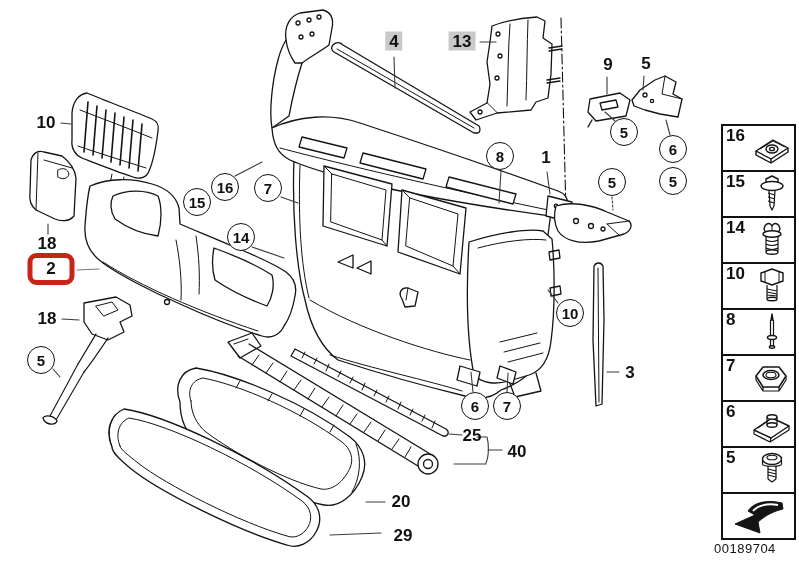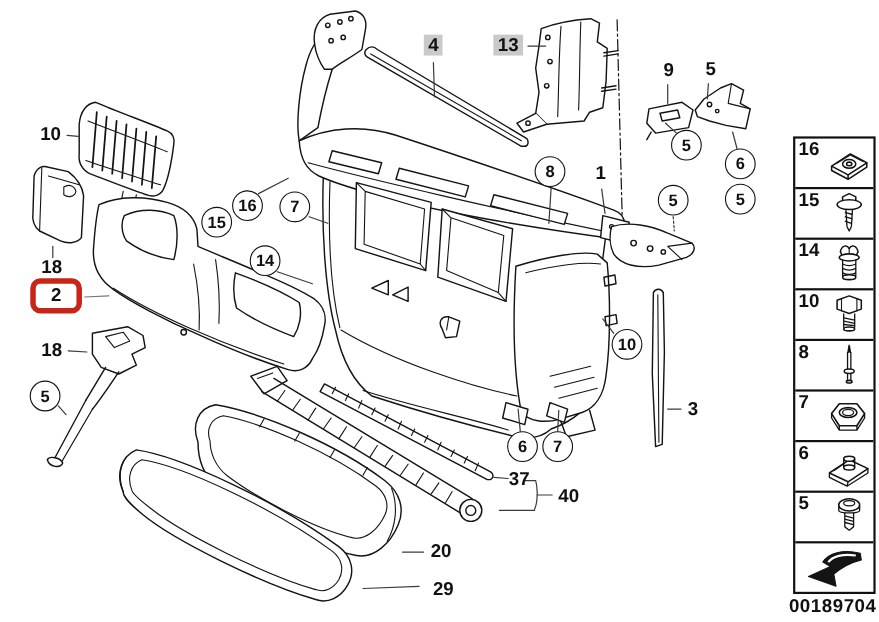--- a/index.html
+++ b/index.html
@@ -17,22 +17,22 @@
   .rb{position:absolute;width:47px;height:32px;border:5px solid #c92418;border-radius:9px;
       background:#fff;display:flex;align-items:center;justify-content:center;
       font-weight:bold;font-size:17px;transform:translate(-50%,-50%);z-index:3;box-sizing:border-box;}
   
   .legend{position:absolute;left:721px;top:124px;width:71px;border:2px solid #111;
           background:#fff;z-index:3;box-sizing:content-box;}
   .lrow{position:relative;height:44px;border-top:2px solid #111;}
   .lrow:first-child{border-top:none;}
   .lnum{position:absolute;left:3px;top:1px;font-weight:bold;font-size:17px;line-height:1;}
   .licon{position:absolute;right:0px;top:1px;}
-  .footer-num{position:absolute;left:714px;top:541px;width:86px;text-align:center;
-              font-weight:bold;font-size:17px;letter-spacing:.5px;z-index:3;}
+  .footer-num{position:absolute;left:714px;top:541px;width:86px;
+              font-weight:normal;font-size:13px;letter-spacing:.5px;z-index:3;}
 </style>
 </head>
 <body>
 
 <div class="stage">
 
   <svg class="art" width="799" height="565" viewBox="0 0 799 565" fill="none" stroke="#141414" stroke-width="1.3" stroke-linecap="round" stroke-linejoin="round">
 
     <path d="M561,18 L566,212" stroke-dasharray="10 3 2 3" stroke-width="1.1"></path>
 
@@ -214,21 +214,21 @@
   <div class="pc" style="left:608px;top:64px;">9</div>
   <div class="pc" style="left:646px;top:63px;">5</div>
   <div class="cc" style="left:624px;top:132px;">5</div>
   <div class="cc" style="left:673px;top:149px;">6</div>
   <div class="cc" style="left:673px;top:181px;">5</div>
   <div class="cc" style="left:612px;top:182px;">5</div>
   <div class="cc" style="left:570px;top:313px;">10</div>
   <div class="pc" style="left:630px;top:372px;">3</div>
   <div class="cc" style="left:475px;top:406px;">6</div>
   <div class="cc" style="left:507px;top:406px;">7</div>
-  <div class="pc" style="left:472px;top:435px;">37</div>
+  <div class="pc" style="left:472px;top:435px;">25</div>
   <div class="pc" style="left:517px;top:451px;">40</div>
   <div class="pc" style="left:401px;top:501px;">20</div>
   <div class="pc" style="left:403px;top:535px;">29</div>
 
   <div class="legend">
 
     <div class="lrow">
       <span class="lnum">16</span>
       <svg class="licon" width="46" height="42" viewBox="0 0 46 42" fill="none" stroke="#141414" stroke-width="1.4" stroke-linejoin="round">
         <path d="M8,24 L25,13 L40,21 L23,32 Z" fill="#fff"></path>

